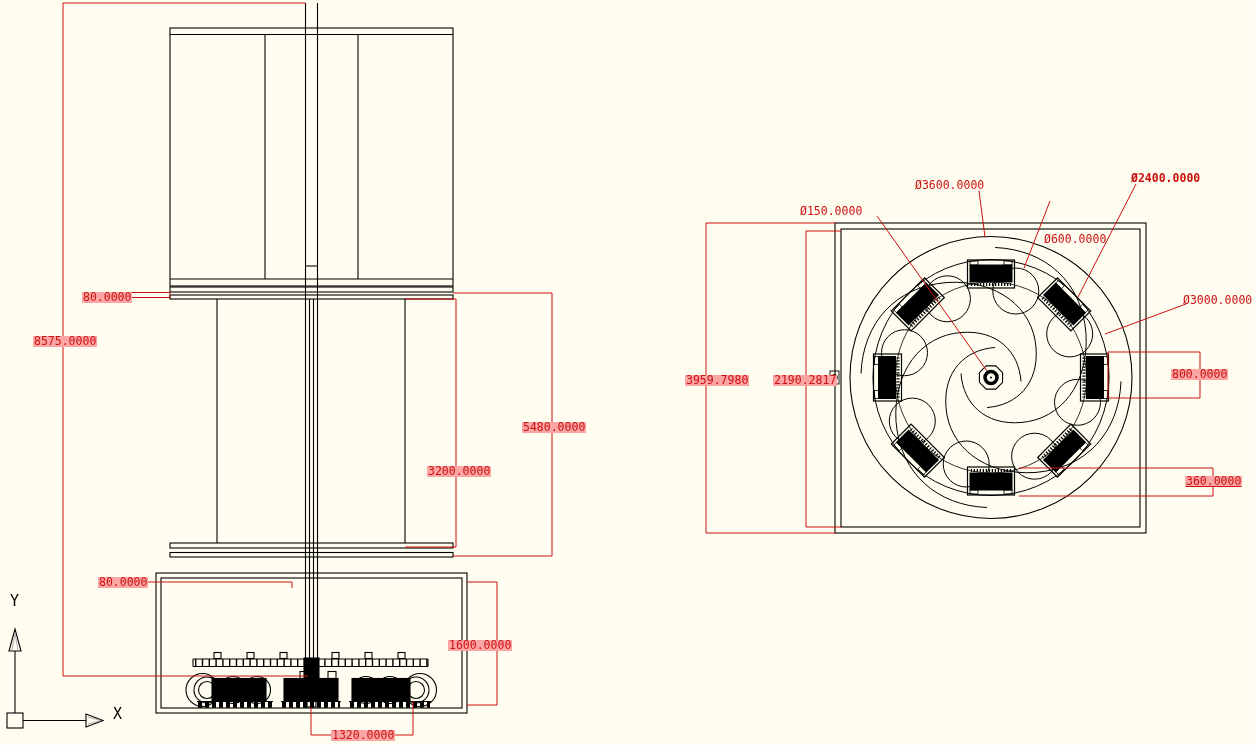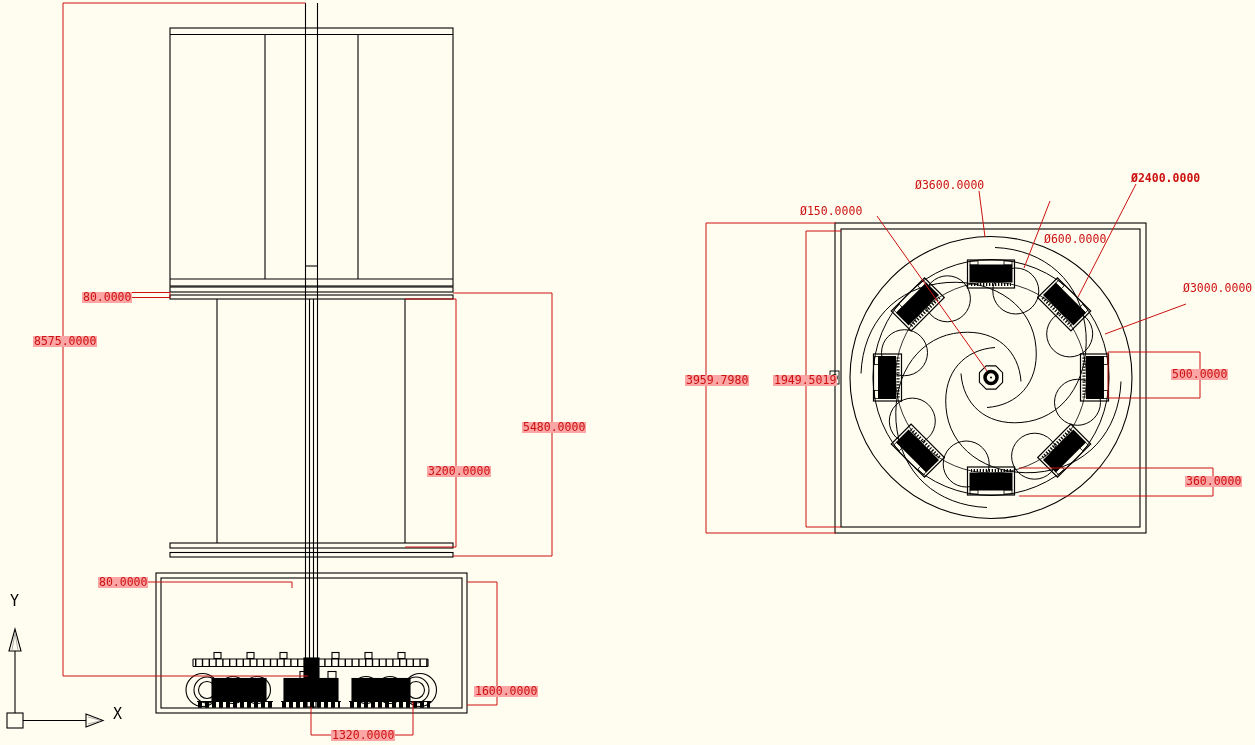--- a/index.html
+++ b/index.html
@@ -205,29 +205,29 @@
     <line x1="88" y1="717" x2="101" y2="720.5" stroke="#999" stroke-width="0.8"></line>
     <line x1="88" y1="724" x2="101" y2="720.5" stroke="#999" stroke-width="0.8"></line>
   </g>
 </svg>
 
 <div class="dim bg" style="left:33px;top:336px;">8575.0000</div>
 <div class="dim bg" style="left:82px;top:292px;">80.0000</div>
 <div class="dim bg" style="left:427px;top:422px;margin-top:44px;">3200.0000</div>
 <div class="dim bg" style="left:522px;top:422px;">5480.0000</div>
 <div class="dim bg" style="left:98px;top:577px;">80.0000</div>
-<div class="dim bg" style="left:474px;top:640px;margin-top:46px;">1600.0000</div>
+<div class="dim bg" style="left:448px;top:640px;">1600.0000</div>
 <div class="dim bg" style="left:331px;top:730px;">1320.0000</div>
 
 <div class="dim bg" style="left:673px;top:375px;margin-left:12px;">3959.7980</div>
-<div class="dim bg" style="left:773px;top:375px;">1949.5019</div>
-<div class="dim bg" style="left:1171px;top:369px;">500.0000</div>
-<div class="dim bg" style="left:1185px;top:476px;">360.0000</div>
+<div class="dim bg" style="left:773px;top:375px;">2190.2817</div>
+<div class="dim bg" style="left:1171px;top:369px;">800.0000</div>
+<div class="dim bg" style="left:1185px;top:476px;text-decoration:underline;">360.0000</div>
 
 <div class="dim" style="left:800px;top:206px;">Ø150.0000</div>
 <div class="dim" style="left:915px;top:180px;">Ø3600.0000</div>
 <div class="dim" style="left:1044px;top:190px;margin-top:44px;">Ø600.0000</div>
 <div class="dim" style="left:1131px;top:173px;font-weight:bold;">Ø2400.0000</div>
-<div class="dim" style="left:1183px;top:283px;">Ø3000.0000</div>
+<div class="dim" style="left:1183px;top:295px;">Ø3000.0000</div>
 
 <div class="axis" style="left:10px;top:594px;">Y</div>
 <div class="axis" style="left:113px;top:707px;">X</div>
 </div>
 
 </body></html>

